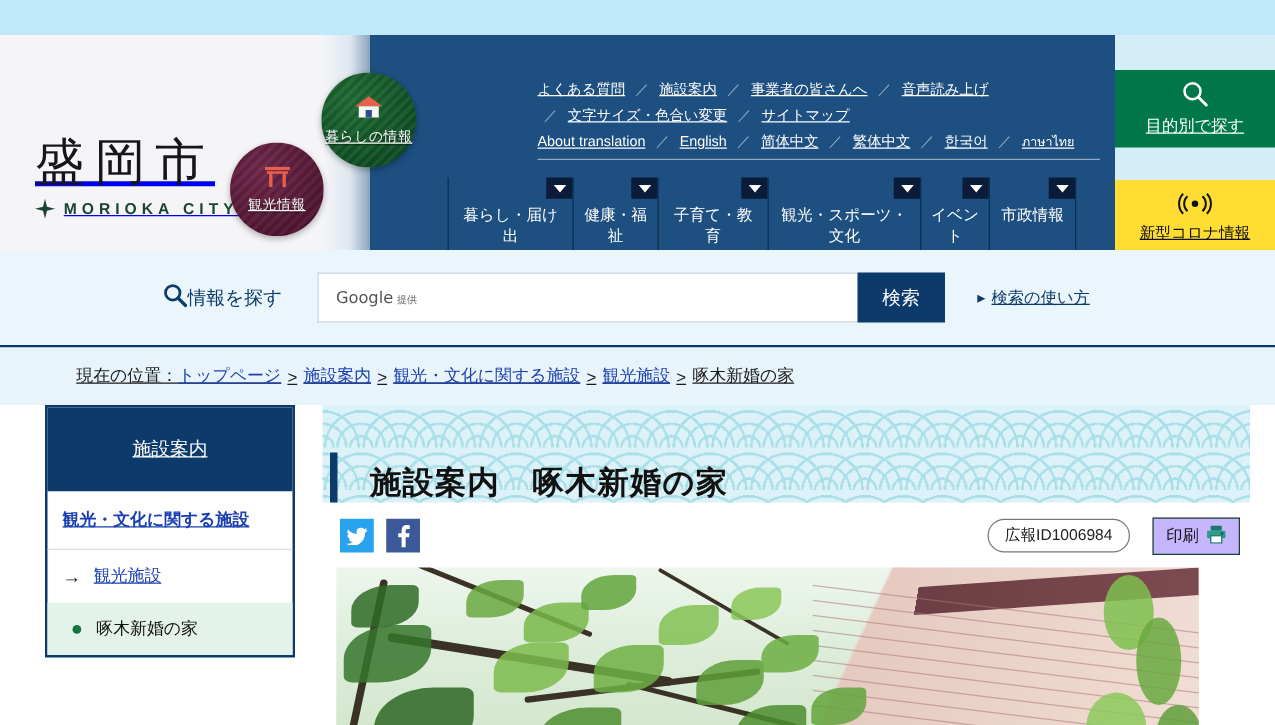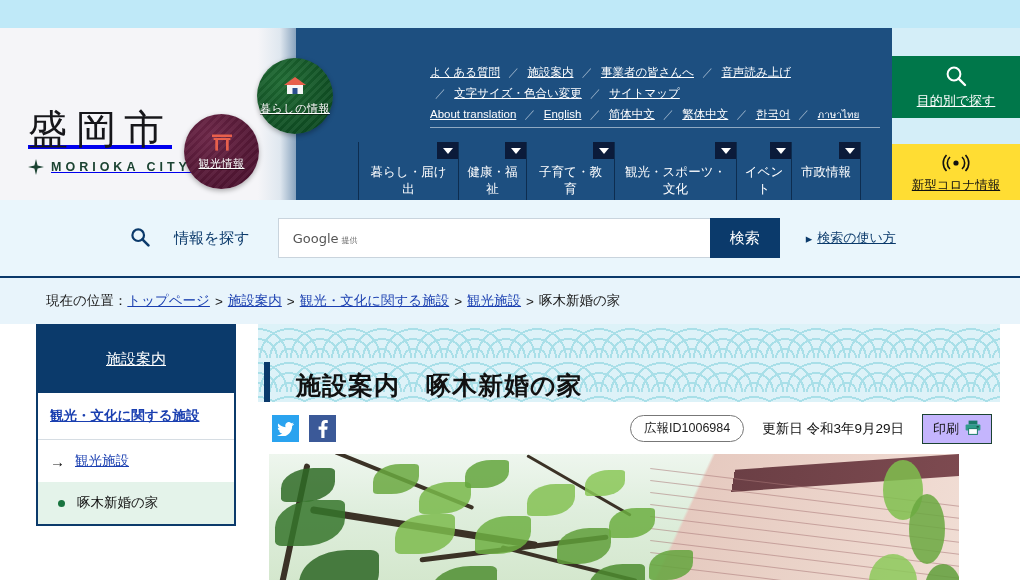--- a/index.html
+++ b/index.html
@@ -118,21 +118,21 @@
   }
   .btn-green .gico { font-size: 20px; line-height: 22px; }
   .btn-yellow .yico { font-size: 15px; line-height: 19px; letter-spacing: -1px; }
 
   
   .searchband {
     height: 78px; background: #eaf6fc; border-bottom: 2px solid #0b3a6b;
     display: flex; align-items: center; padding-left: 130px;
   }
   .searchlabel {
-    display: flex; align-items: center; gap: 24px; color: #0b3a6b;
+    display: flex; align-items: center; gap: 0; color: #0b3a6b;
     font-size: 15px; font-weight: 400; margin-right: 28px;
   }
   .searchbox {
     width: 432px; height: 40px; background: #fff; border: 1px solid #c9d4dd;
     border-right: none; display: flex; align-items: center; padding-left: 14px;
   }
   .gtag { font-size: 13px; color: #555; font-family: "DejaVu Sans", sans-serif; }
   .gtag small { font-size: 8px; margin-left: 3px; color: #666; }
   .searchbtn {
     width: 70px; height: 40px; background: #0b3a6b; color: #fff;
@@ -141,21 +141,21 @@
   }
   .searchhelp {
     margin-left: 26px; display: flex; align-items: center; gap: 5px;
     font-size: 13px; color: #0b3a6b;
   }
   .searchhelp a { color: #0b3a6b; text-decoration: underline; }
 
   
   .crumbband {
     height: 46px; background: #e8f4fb; display: flex; align-items: center;
-    padding-left: 46px; font-size: 13.5px; color: #1a1a1a;
+    padding-left: 61px; font-size: 13.5px; color: #1a1a1a; text-decoration: underline;
   }
   .crumbband a { color: #1a3fb0; text-decoration: underline; }
   .crumbband .gt { margin: 0 5px; color: #222; }
 
   
   .page { display: flex; padding: 0 20px 0 36px; gap: 22px; background: #fff; }
 
   
   .side {
     width: 200px; flex: none; border: 2px solid #0b3a6b; background: #fff;
@@ -454,21 +454,20 @@
           </svg>
         </a>
         <a class="sicon fb" href="#">
           <svg width="10" height="18" viewBox="0 0 10 18">
             <path d="M6.5 18V9.8h2.7l.4-3.2H6.5V4.6c0-.9.3-1.5 1.6-1.5h1.7V.2C9.5.15 8.5 0 7.3 0 4.9 0 3.3 1.5 3.3 4.2v2.4H.6v3.2h2.7V18z" fill="#fff"></path>
           </svg>
         </a>
       </div>
       <div class="meta-right">
         <span class="pidbadge">広報ID1006984</span>
-        <span class="updated">更新日 令和3年9月29日</span>
         <button class="printbtn">
           <span>印刷</span>
           <span class="printer">
             <svg width="16" height="15" viewBox="0 0 16 15">
               <rect x="3.6" y="0.6" width="8.8" height="4" fill="#1a7a6a"></rect>
               <rect x="0.6" y="4.6" width="14.8" height="6" rx="1" fill="#2e9c8a"></rect>
               <rect x="3.6" y="8.6" width="8.8" height="5.8" fill="#ffffff" stroke="#1a7a6a" stroke-width="1"></rect>
               <rect x="11.6" y="6" width="2.2" height="1.6" fill="#17524a"></rect>
             </svg>
           </span>

